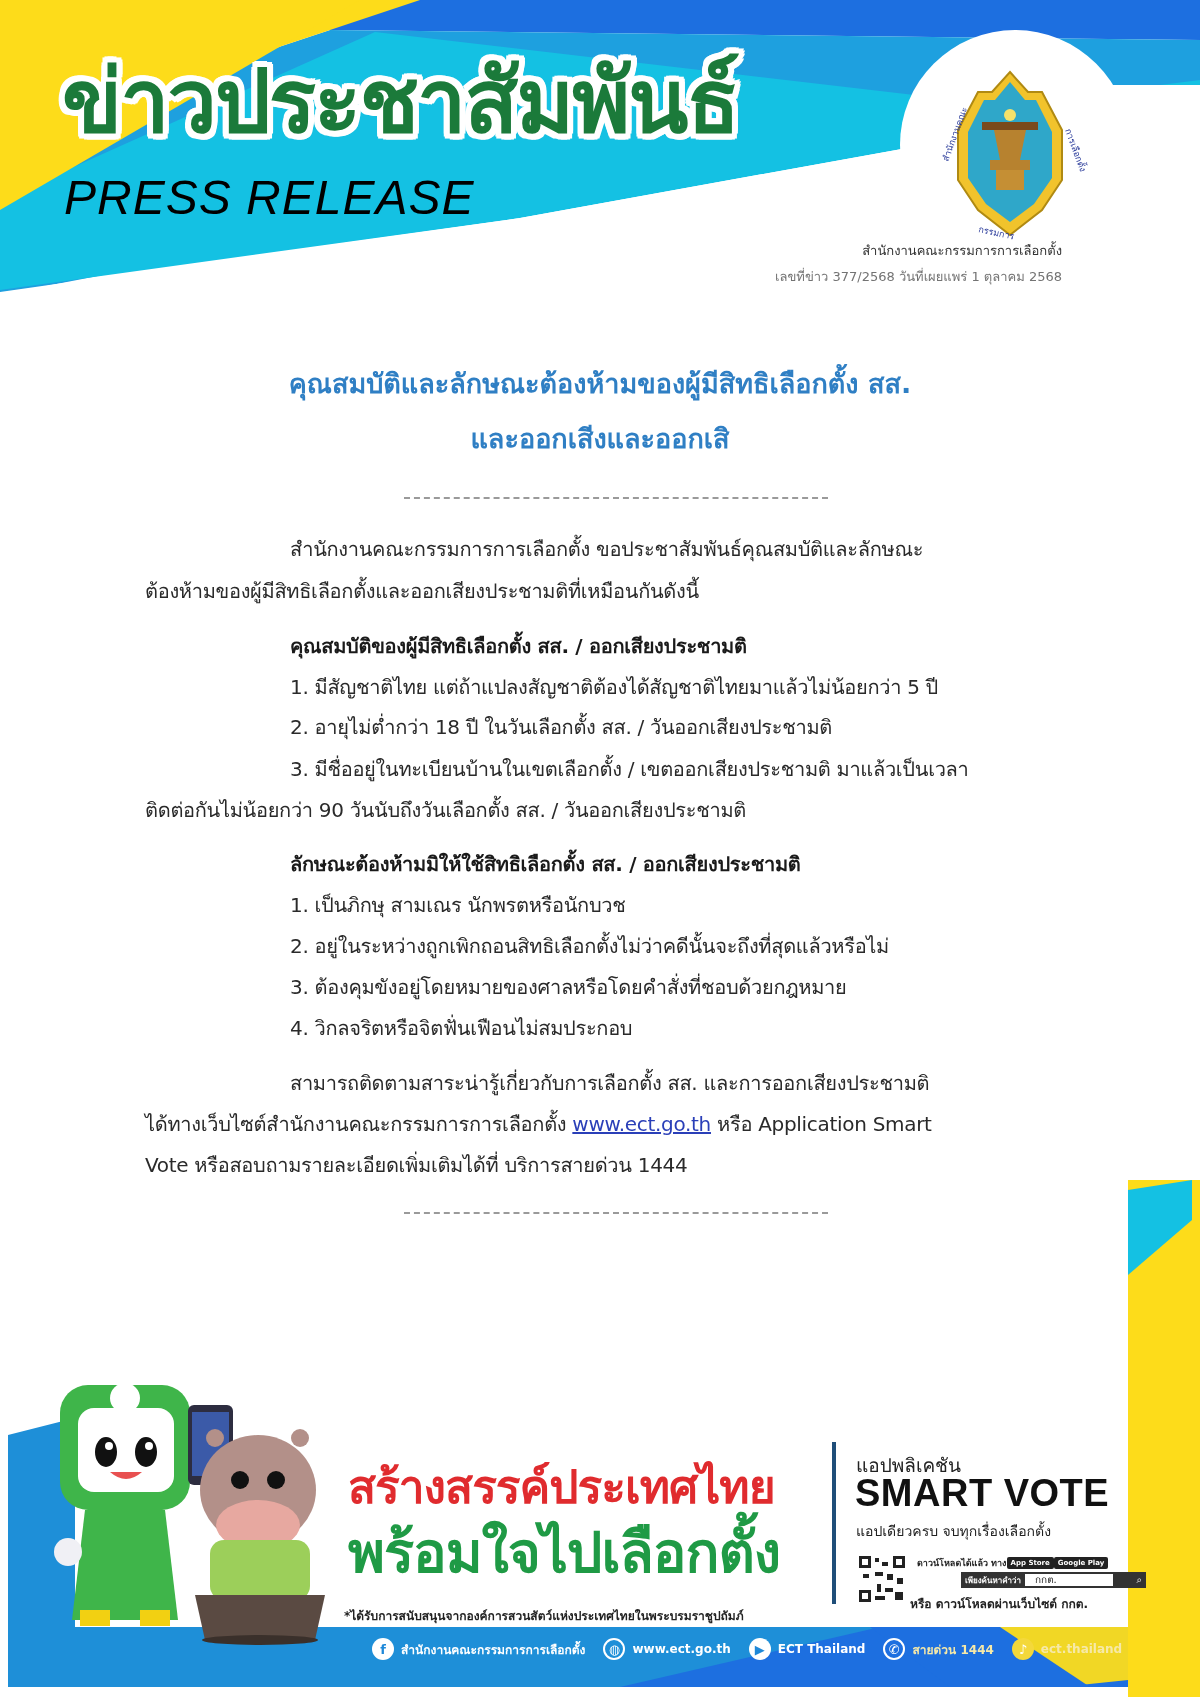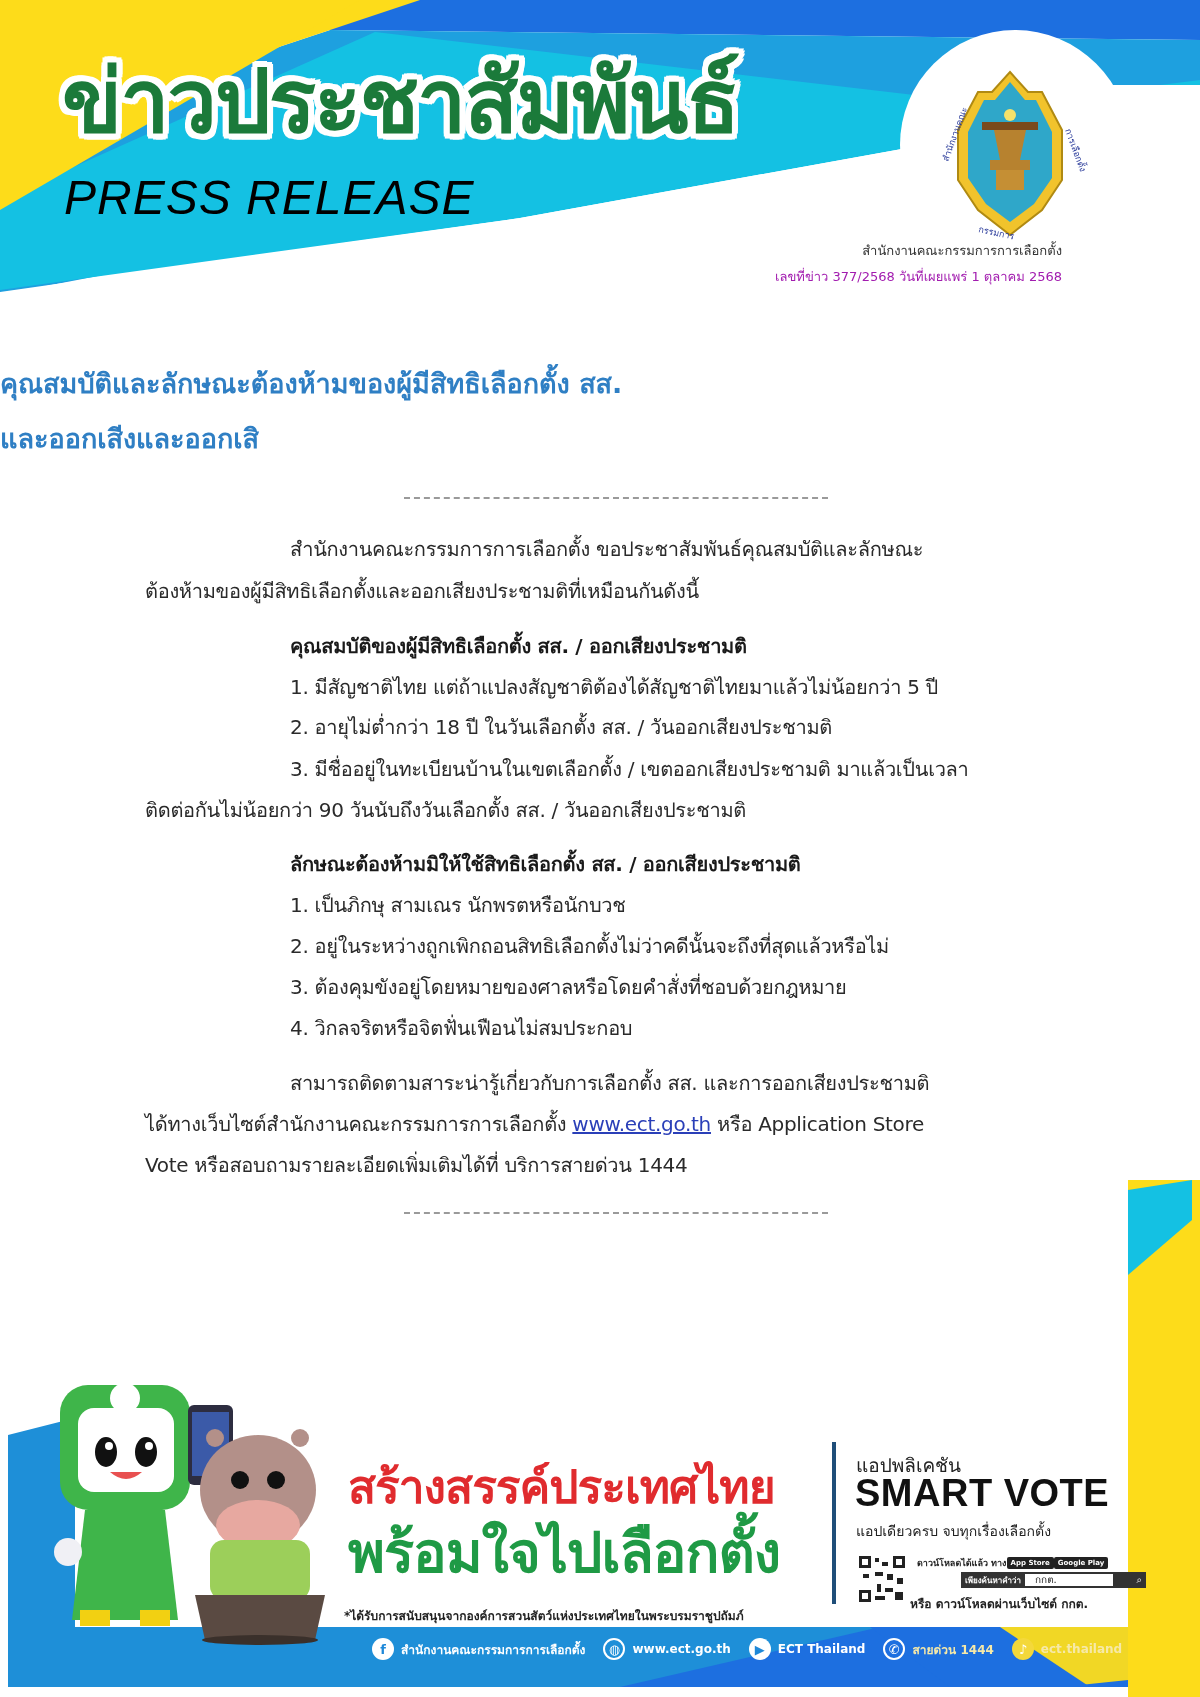--- a/index.html
+++ b/index.html
@@ -26,26 +26,26 @@
     color: #000000;
     font-style: italic;
   }
   .emblem { position: absolute; left: 930px; top: 70px; width: 160px; height: 170px; }
   .org-name {
     position: absolute; right: 138px; top: 240px;
     font-size: 13px; color: #333; text-align: right;
   }
   .news-no {
     position: absolute; right: 138px; top: 266px;
-    font-size: 13px; color: #a21caf; text-align: left;
+    font-size: 13px; color: #737373; text-align: left;
   }
 
   
   .doc-title {
-    position: absolute; left: 0; width: 1200px; text-align: left;
+    position: absolute; left: 0; width: 1200px; text-align: center;
     font-weight: bold; color: #2f7fc4; font-size: 27px;
   }
   .doc-title.l1 { top: 362px; }
   .doc-title.l2 { top: 417px; }
 
   .sep {
     position: absolute; height: 0; border-top: 2px dashed #9a9a9a;
   }
   .sep.s1 { left: 404px; width: 424px; top: 497px; }
   .sep.s2 { left: 404px; width: 424px; top: 1212px; }
@@ -154,21 +154,21 @@
 <div class="txt" style="left:145px; top:794px;">ติดต่อกันไม่น้อยกว่า 90 วันนับถึงวันเลือกตั้ง สส. / วันออกเสียงประชามติ</div>
 
 <div class="txt b" style="left:290px; top:848px;">ลักษณะต้องห้ามมิให้ใช้สิทธิเลือกตั้ง สส. / ออกเสียงประชามติ</div>
 <div class="txt" style="left:290px; top:889px;">1. เป็นภิกษุ สามเณร นักพรตหรือนักบวช</div>
 <div class="txt" style="left:290px; top:930px;">2. อยู่ในระหว่างถูกเพิกถอนสิทธิเลือกตั้งไม่ว่าคดีนั้นจะถึงที่สุดแล้วหรือไม่</div>
 <div class="txt" style="left:290px; top:971px;">3. ต้องคุมขังอยู่โดยหมายของศาลหรือโดยคำสั่งที่ชอบด้วยกฎหมาย</div>
 <div class="txt" style="left:290px; top:1012px;">4. วิกลจริตหรือจิตฟั่นเฟือนไม่สมประกอบ</div>
 
 <div class="txt" style="left:290px; top:1067px;">สามารถติดตามสาระน่ารู้เกี่ยวกับการเลือกตั้ง สส. และการออกเสียงประชามติ</div>
 <div class="txt" style="left:145px; top:1108px;">
-  <span>ได้ทางเว็บไซต์สำนักงานคณะกรรมการการเลือกตั้ง </span><span class="link">www.ect.go.th</span><span> หรือ Application Store</span>
+  <span>ได้ทางเว็บไซต์สำนักงานคณะกรรมการการเลือกตั้ง </span><span class="link">www.ect.go.th</span><span> หรือ Application Smart</span>
 </div>
 <div class="txt" style="left:145px; top:1149px;">Vote หรือสอบถามรายละเอียดเพิ่มเติมได้ที่ บริการสายด่วน 1444</div>
 
 <div class="sep s2"></div>
 
 <div class="footer">
   <svg class="bg" width="1200" height="517" viewBox="0 0 1200 517">
 
     <polygon points="1128,0 1200,-10 1200,517 1128,517" fill="#fddc1a"></polygon>
     <polygon points="1128,10 1192,0 1192,40 1128,95" fill="#14c1e3"></polygon>

